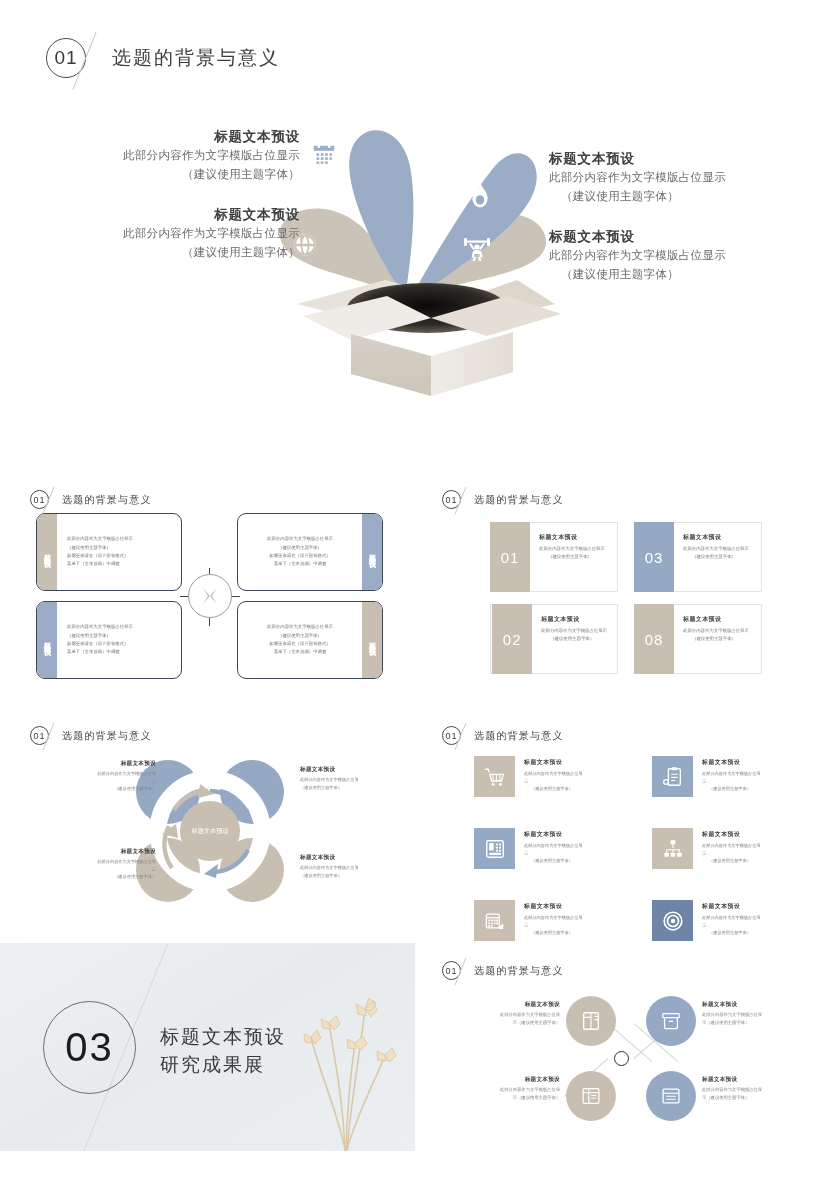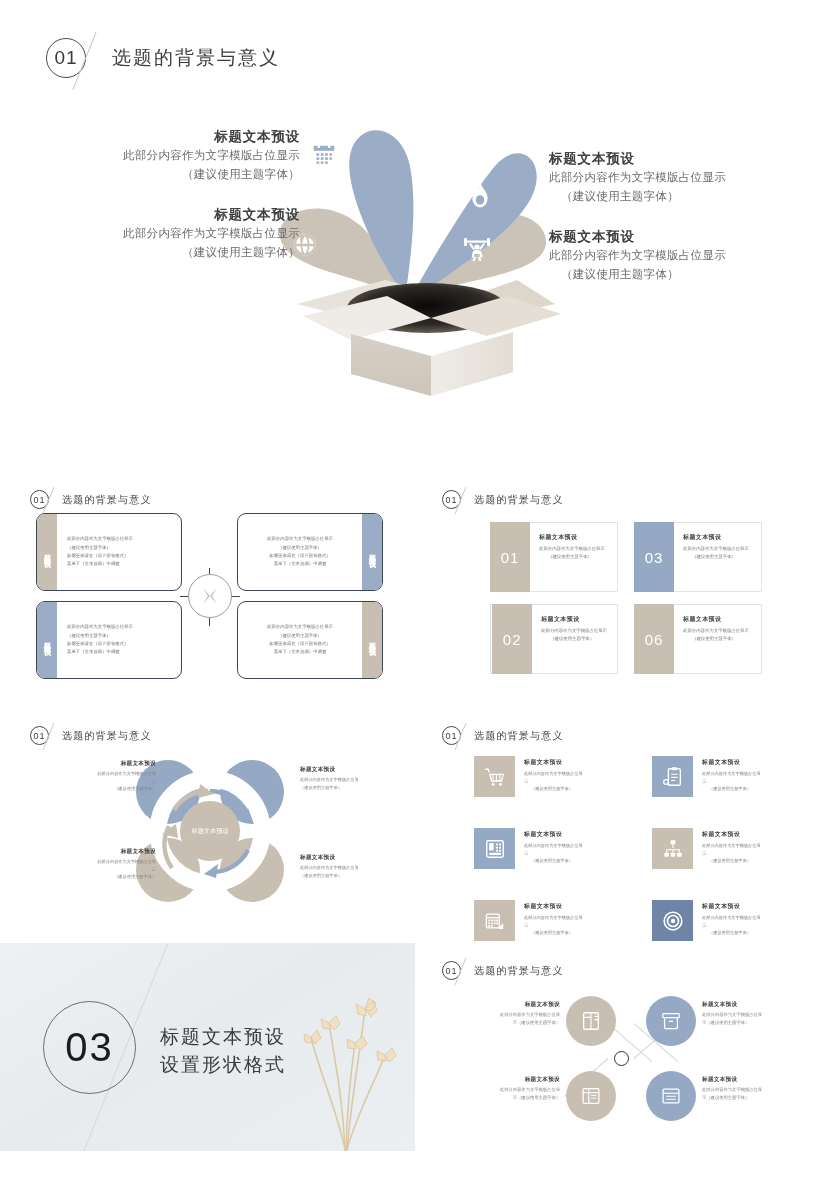--- a/index.html
+++ b/index.html
@@ -357,21 +357,21 @@
       <div class="numbody">
         <div class="nt">标题文本预设</div>
         <div class="nb">
           <span>此部分内容作为文字模版占位显示</span>
           <span class="ind">（建议使用主题字体）</span>
         </div>
       </div>
     </div>
 
     <div class="numcard" style="left:204px; top:122px; width:128px; height:70px;">
-      <div class="numbadge bg-tan">06</div>
+      <div class="numbadge bg-tan">08</div>
       <div class="numbody">
         <div class="nt">标题文本预设</div>
         <div class="nb">
           <span>此部分内容作为文字模版占位显示</span>
           <span class="ind">（建议使用主题字体）</span>
         </div>
       </div>
     </div>
   </div>
 
@@ -580,21 +580,21 @@
     </div>
   </div>
 
   <div class="sec">
     <div class="sec-diag" style="left:125px; top:-60px; height:330px; transform:rotate(22deg);"></div>
     <div class="sec-circle">
       <span>03</span>
     </div>
     <div class="sec-title">
       <div>标题文本预设</div>
-      <div>设置形状格式</div>
+      <div>研究成果展</div>
     </div>
     <svg class="flower" viewBox="0 0 120 200">
       <g stroke="#d9c9a8" stroke-width="1.6" fill="none">
         <path d="M60 200 C 58 150, 50 110, 44 72"></path>
         <path d="M62 200 C 66 150, 74 108, 80 58"></path>
         <path d="M61 200 C 62 155, 66 120, 70 92"></path>
         <path d="M60 198 C 52 160, 34 120, 26 86"></path>
         <path d="M62 198 C 74 158, 92 126, 100 104"></path>
       </g>
       <g fill="#efe0c2" stroke="#ddcca8" stroke-width="1">

